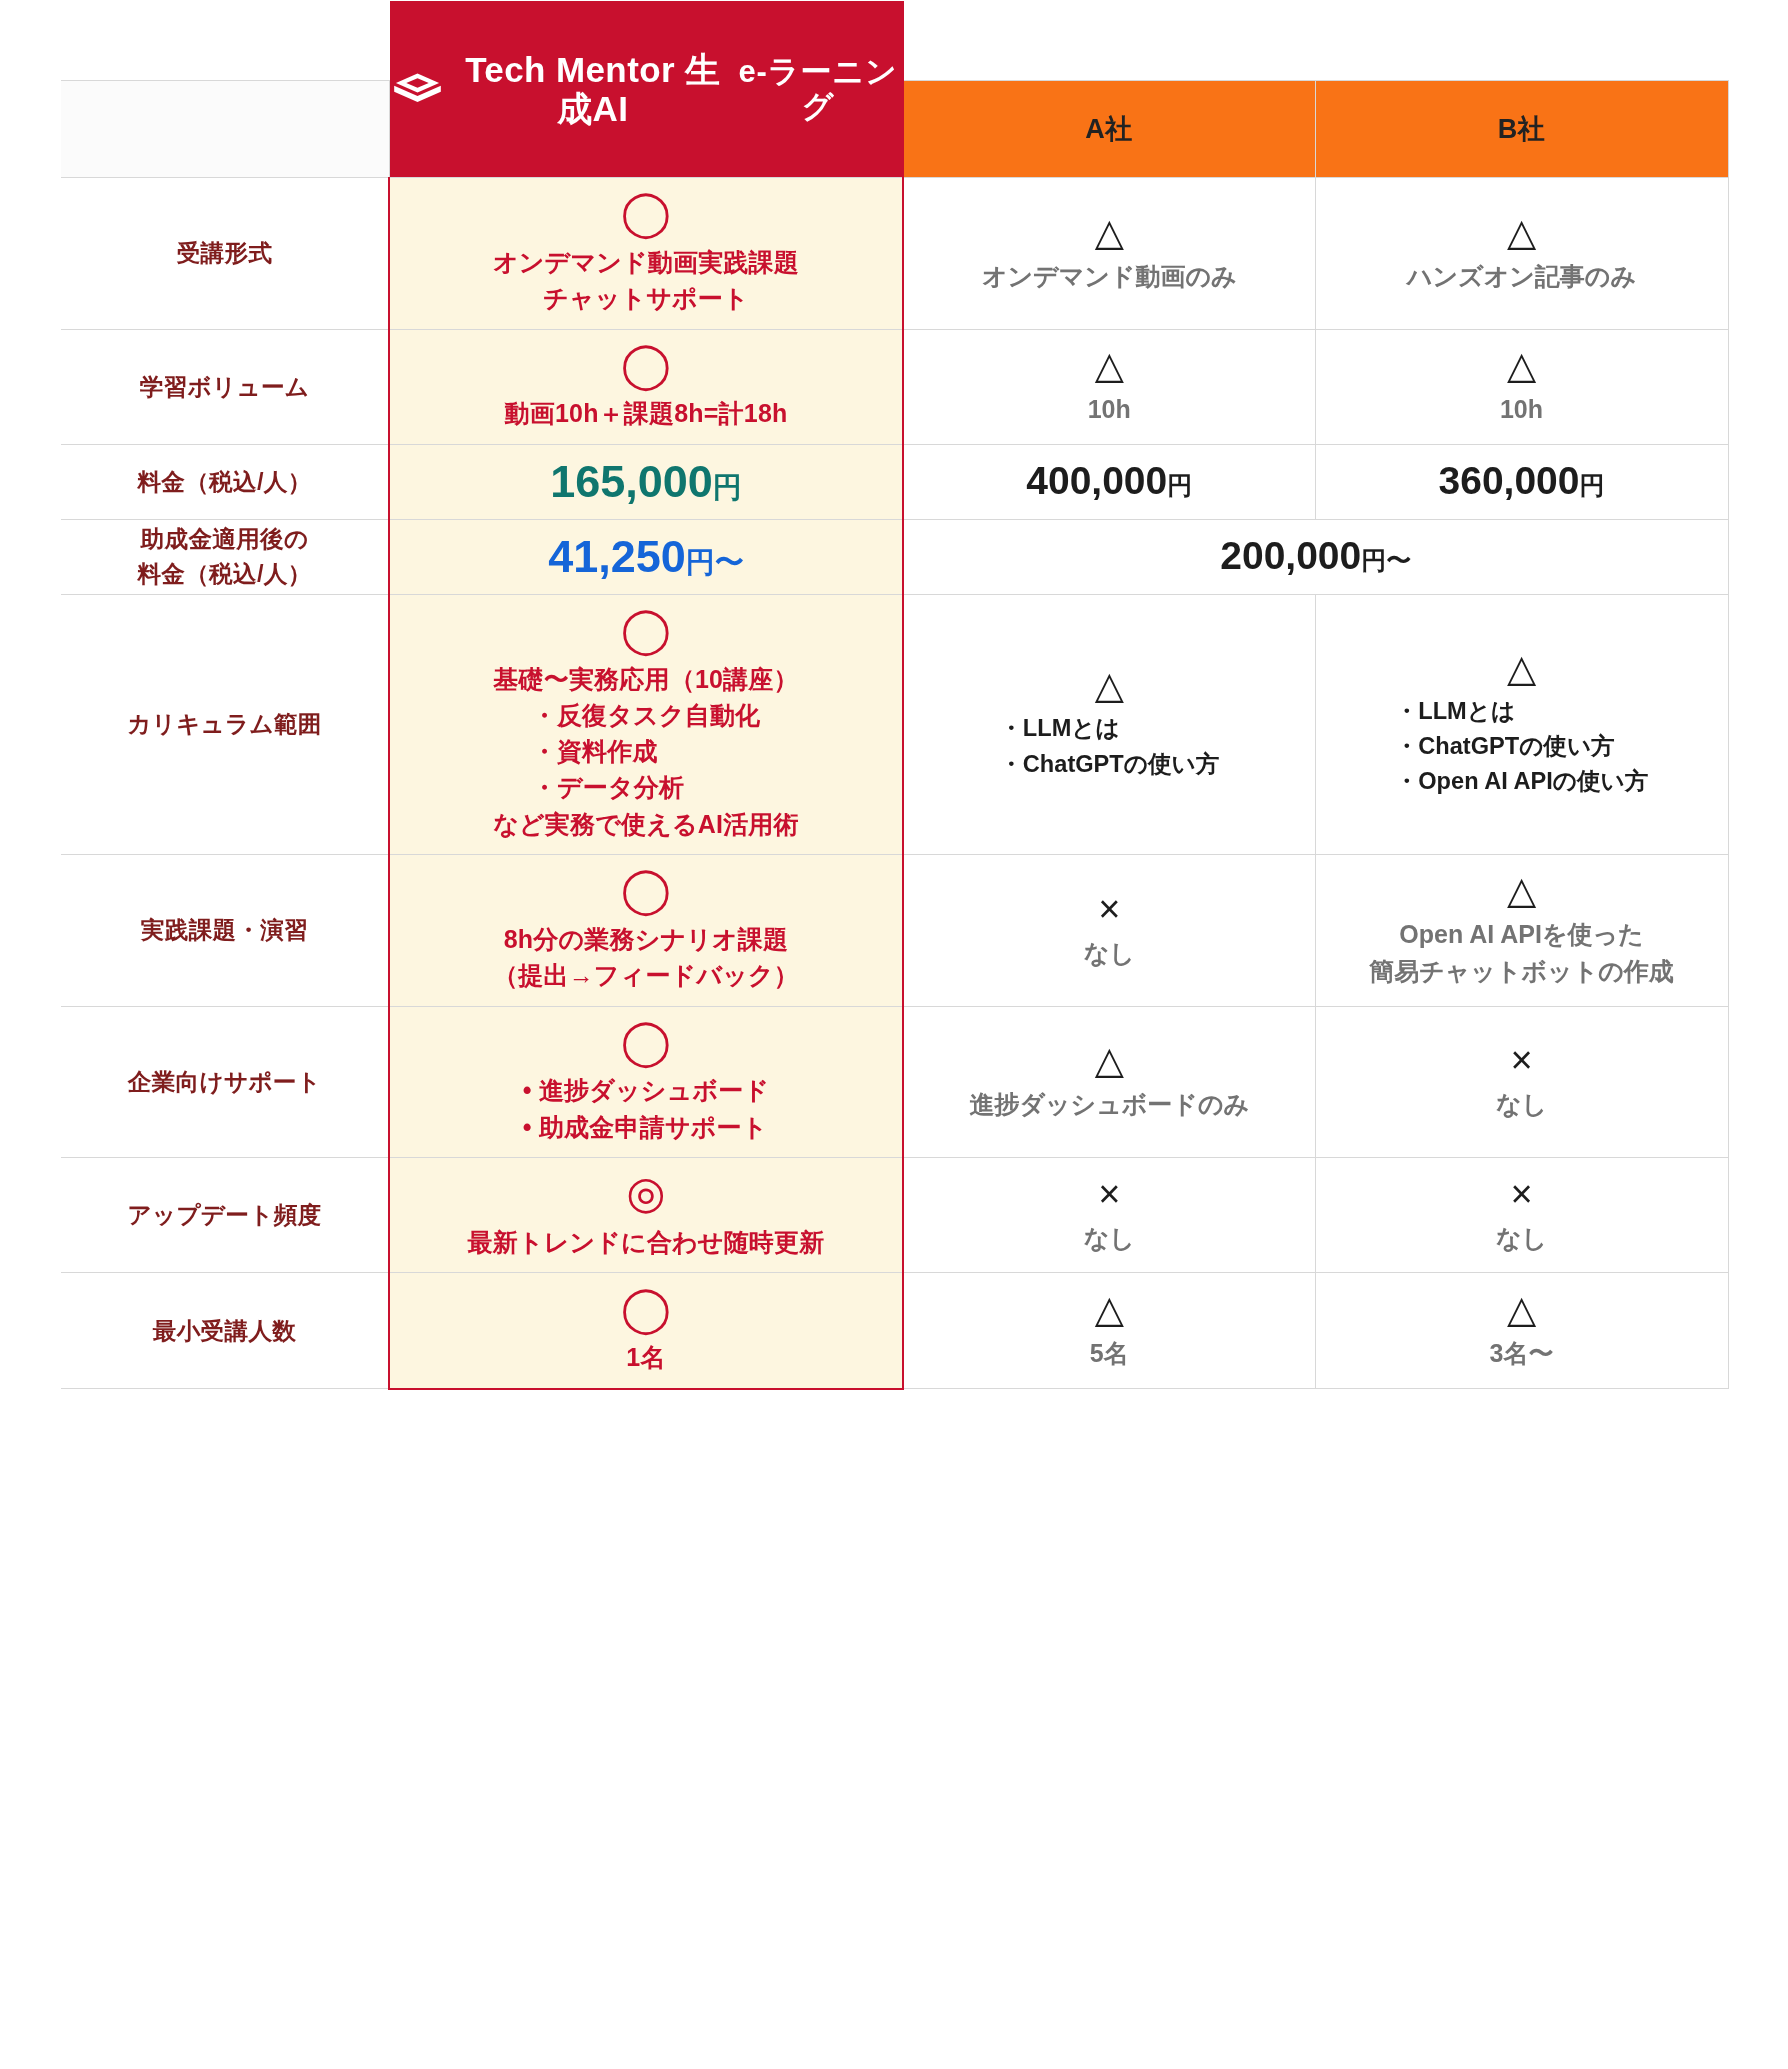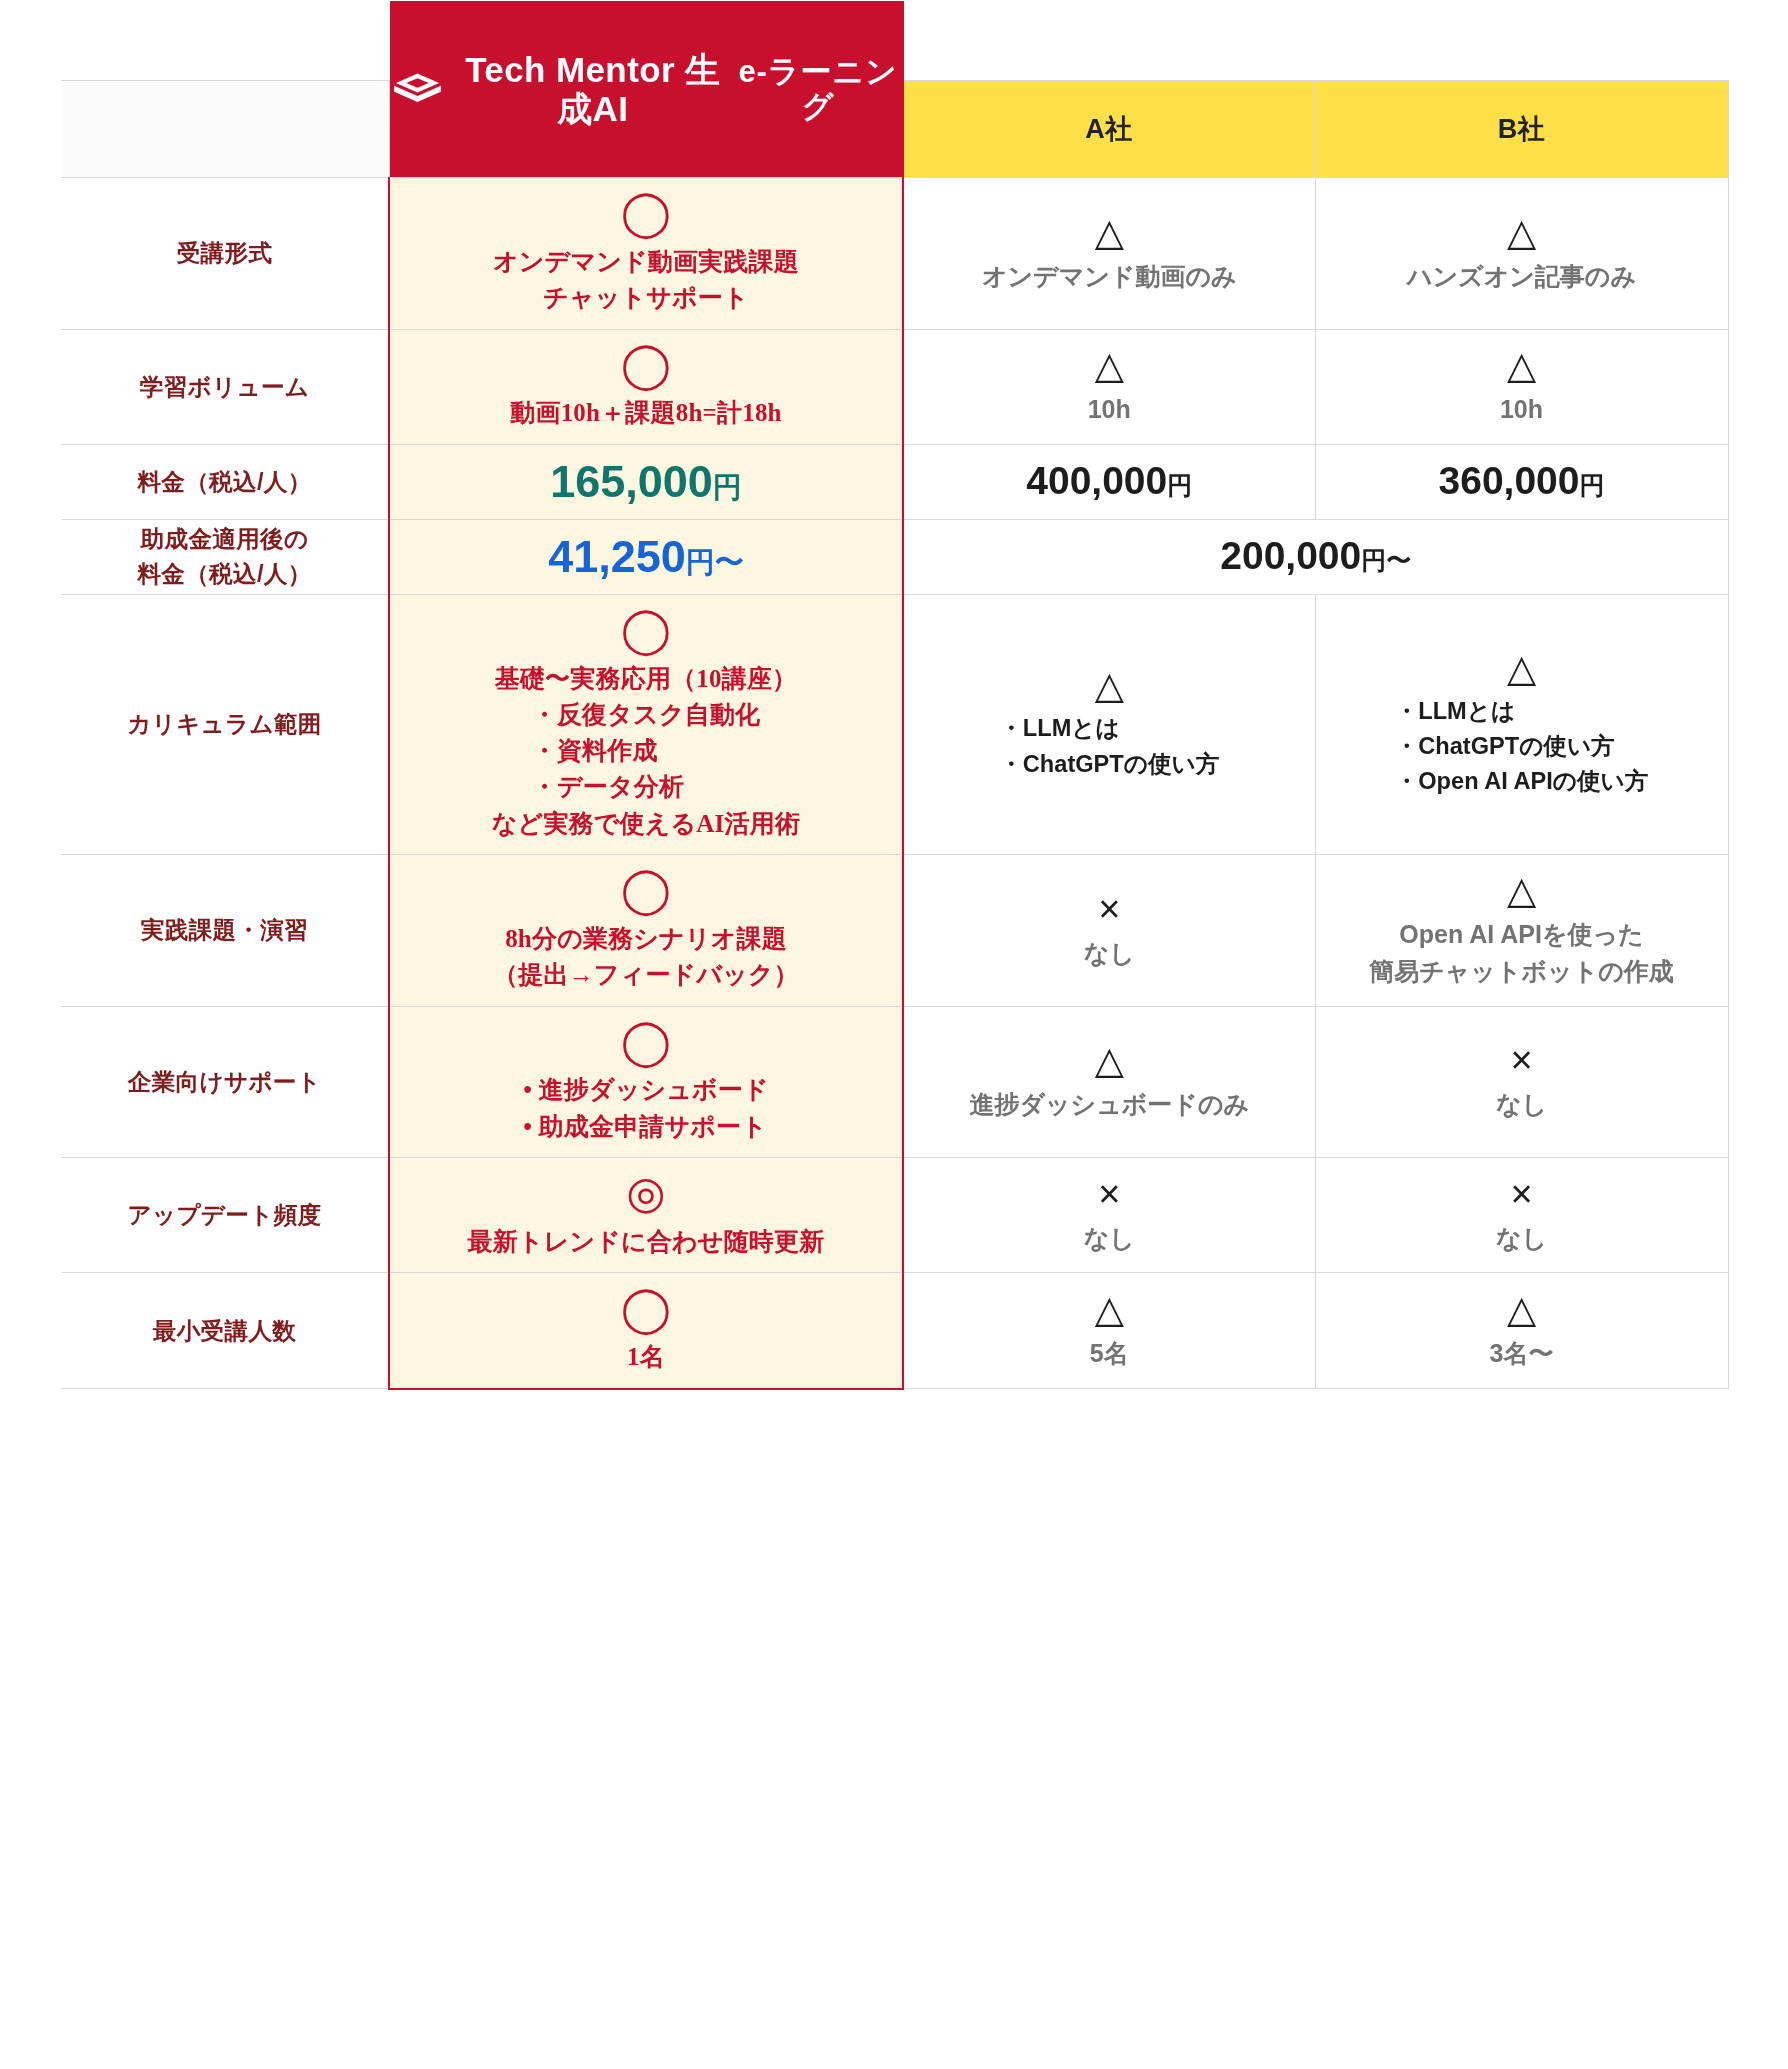--- a/index.html
+++ b/index.html
@@ -51,21 +51,21 @@
   .head-row td.main-head {
     background: transparent;
     border: none;
     padding: 0;
     position: relative;
   }
   .head-row td.vendor {
     font-size: 27px;
     font-weight: 700;
     color: #222;
-    background: #fde047;
+    background: #f97316;
     letter-spacing: 0.4px;
   }
 
   
   .brand-head {
     position: absolute;
     left: 0;
     top: -80px;
     width: 514px;
     height: 176px;
@@ -132,21 +132,20 @@
     margin-bottom: 8.7px;
   }
   .mark.circle { color: #c8102e; }
   .mark.double { color: #c8102e; }
   .main-text {
     font-size: 25px;
     font-weight: 700;
     line-height: 1.45;
     color: #c8102e;
     letter-spacing: 0.2px;
-    font-family: Liberation Serif, serif;
   }
   .bullets {
     text-align: left;
     display: inline-block;
     margin: 0 auto;
   }
   .bullets div { white-space: nowrap; }
 
   
   .price-main {

